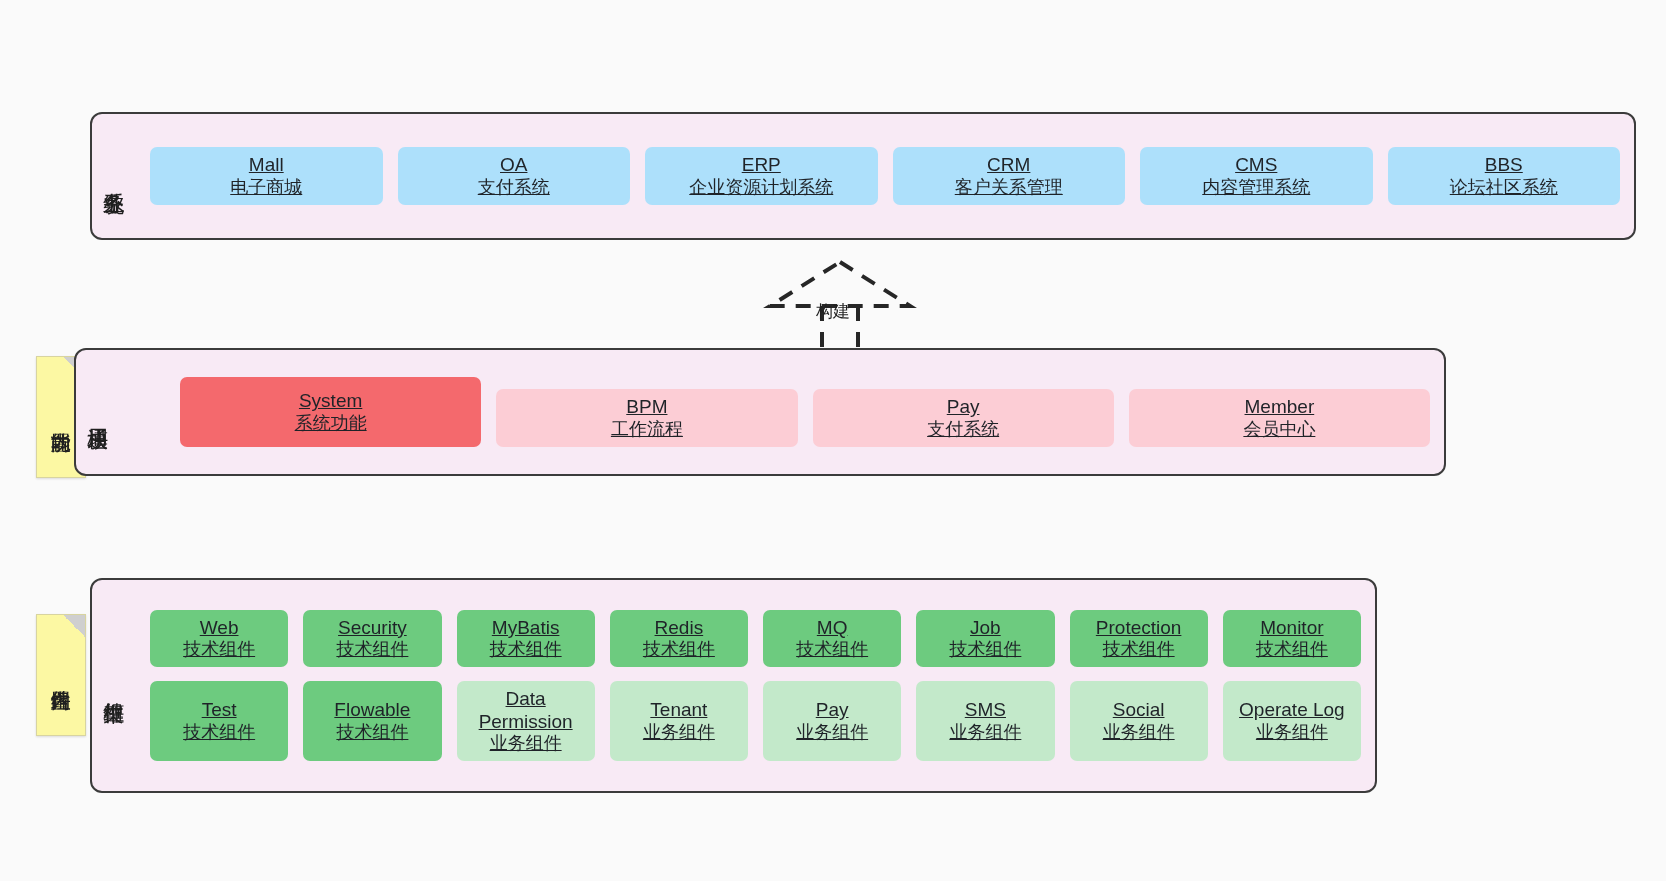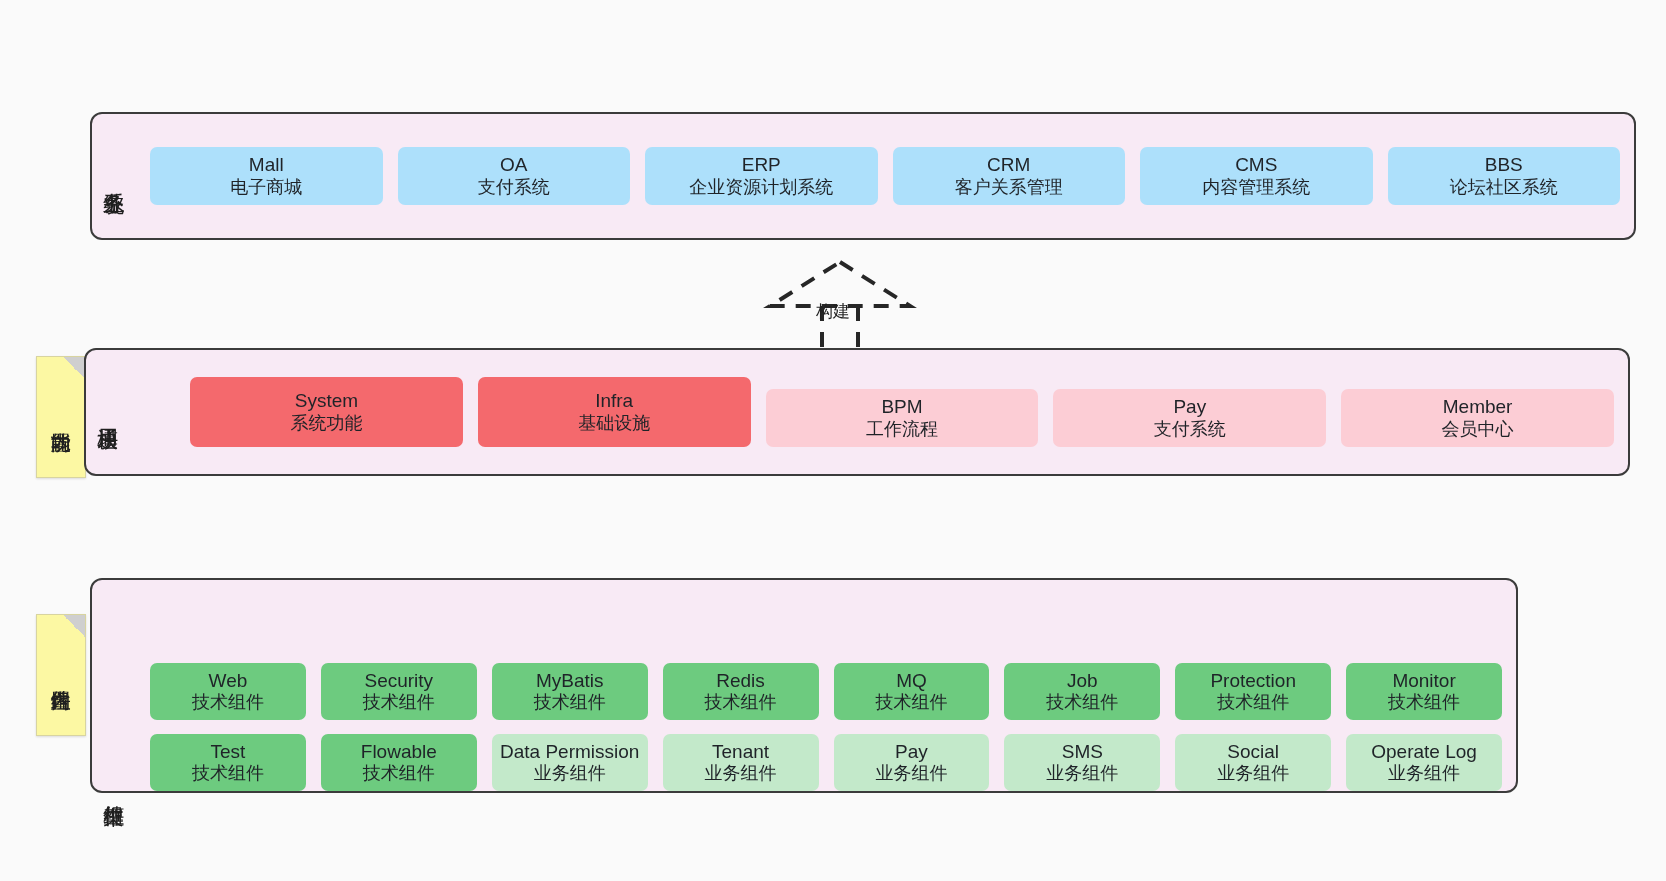--- a/index.html
+++ b/index.html
@@ -68,20 +68,21 @@
     border-radius: 7px;
     display: flex;
     flex-direction: column;
     align-items: center;
     justify-content: center;
     text-align: center;
     color: #1f2328;
     line-height: 1.22;
     padding: 6px 4px;
     min-width: 0;
+    text-decoration: underline;
   }
 
   .node .en { font-size: 19px; }
   .node .cn { font-size: 18px; }
 
   .node.blue        { background: #ade0fb; }
   .node.red         { background: #f4696d; }
   .node.pink        { background: #fccdd5; margin-top: 12px; }
   .node.green       { background: #6dcb7f; }
   .node.lightgreen  { background: #c3e9ca; }
@@ -116,22 +117,22 @@
   .connector-label {
     position: absolute;
     font-size: 17px;
     color: #1f1f1f;
     background: transparent;
     white-space: nowrap;
   }
 
   
   #layer-business { left: 90px;  top: 112px; width: 1546px; height: 128px; }
-  #layer-common   { left: 84px;  top: 348px; width: 1546px; height: 128px; gap: 46px; }
-  #layer-framework{ left: 90px;  top: 578px; width: 1428px; height: 215px; align-items: flex-end; }
+  #layer-common   { left: 74px;  top: 348px; width: 1372px; height: 128px; gap: 46px; }
+  #layer-framework{ left: 90px;  top: 578px; width: 1287px; height: 215px; }
 
   #sticky-common    { left: 36px; top: 356px; width: 50px; height: 122px; }
   #sticky-framework { left: 36px; top: 614px; width: 50px; height: 122px; }
 
   #connector-build  { left: 760px; top: 258px; width: 160px; height: 90px; }
   #connector-impl   { left: 774px; top: 488px; width: 160px; height: 90px; }
 </style>
 </head>
 <body>
 
@@ -183,24 +184,20 @@
   </div>
 
   <div class="layer" id="layer-common">
     <div class="layer-label">通用模块</div>
     <div class="layer-body">
       <div class="row">
         <div class="node red">
           <span class="en">System</span>
           <span class="cn">系统功能</span>
         </div>
-        <div class="node red">
-          <span class="en">Infra</span>
-          <span class="cn">基础设施</span>
-        </div>
         <div class="node pink">
           <span class="en">BPM</span>
           <span class="cn">工作流程</span>
         </div>
         <div class="node pink">
           <span class="en">Pay</span>
           <span class="cn">支付系统</span>
         </div>
         <div class="node pink">
           <span class="en">Member</span>

